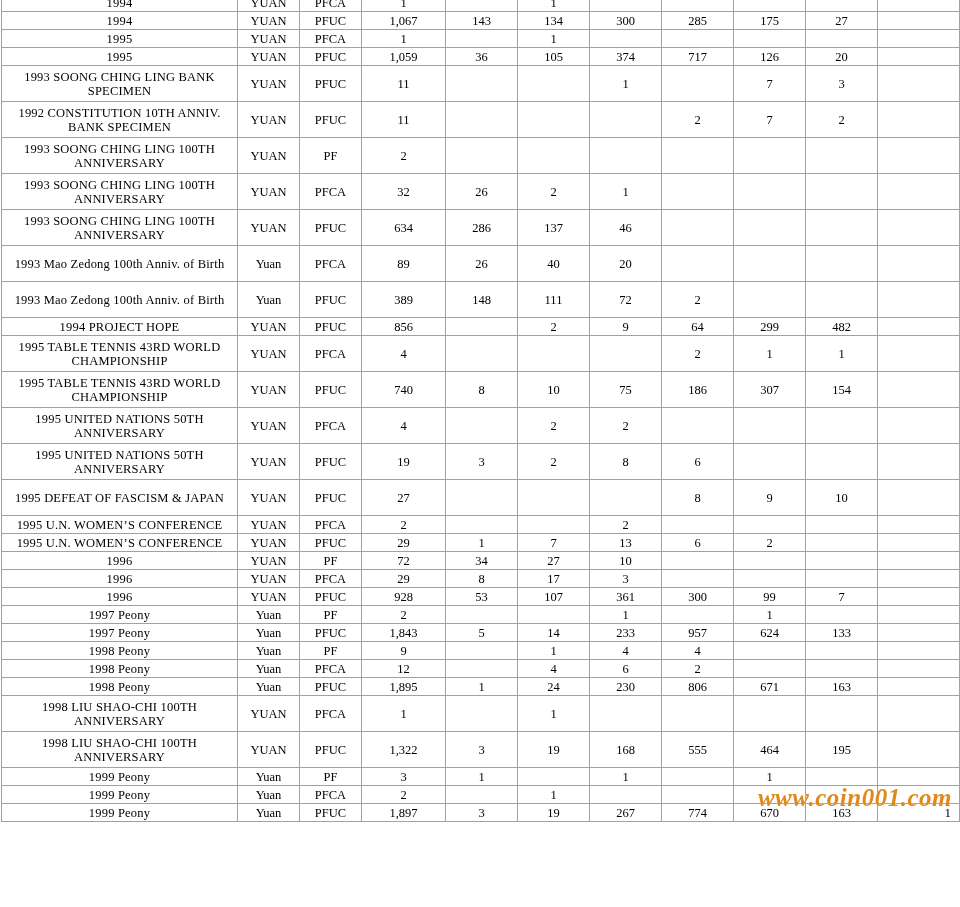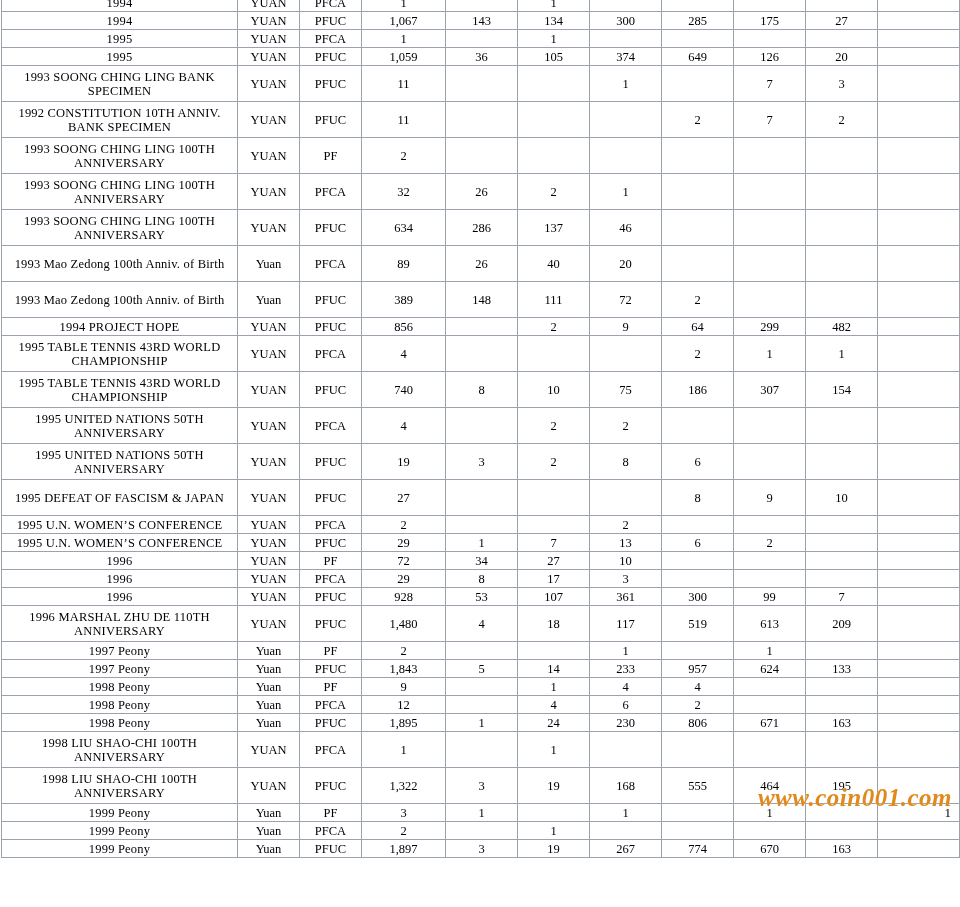--- a/index.html
+++ b/index.html
@@ -146,21 +146,21 @@
           <td class="num"></td>
         </tr>
         <tr>
           <td class="desc">1995</td>
           <td class="num">YUAN</td>
           <td class="num">PFUC</td>
           <td class="num">1,059</td>
           <td class="num">36</td>
           <td class="num">105</td>
           <td class="num">374</td>
-          <td class="num">649</td>
+          <td class="num">717</td>
           <td class="num">126</td>
           <td class="num">20</td>
           <td class="num"></td>
         </tr>
         <tr class="tall-2">
           <td class="desc tall-2">1993 SOONG CHING LING BANK SPECIMEN</td>
           <td class="num tall-2">YUAN</td>
           <td class="num tall-2">PFUC</td>
           <td class="num tall-2">11</td>
           <td class="num tall-2"></td>
@@ -384,33 +384,20 @@
           <td class="num">YUAN</td>
           <td class="num">PFUC</td>
           <td class="num">928</td>
           <td class="num">53</td>
           <td class="num">107</td>
           <td class="num">361</td>
           <td class="num">300</td>
           <td class="num">99</td>
           <td class="num">7</td>
           <td class="num"></td>
-        </tr>
-        <tr class="tall-2">
-          <td class="desc tall-2">1996 MARSHAL ZHU DE 110TH ANNIVERSARY</td>
-          <td class="num tall-2">YUAN</td>
-          <td class="num tall-2">PFUC</td>
-          <td class="num tall-2">1,480</td>
-          <td class="num tall-2">4</td>
-          <td class="num tall-2">18</td>
-          <td class="num tall-2">117</td>
-          <td class="num tall-2">519</td>
-          <td class="num tall-2">613</td>
-          <td class="num tall-2">209</td>
-          <td class="num tall-2"></td>
         </tr>
         <tr>
           <td class="desc">1997 Peony</td>
           <td class="num">Yuan</td>
           <td class="num">PF</td>
           <td class="num">2</td>
           <td class="num"></td>
           <td class="num"></td>
           <td class="num">1</td>
           <td class="num"></td>

